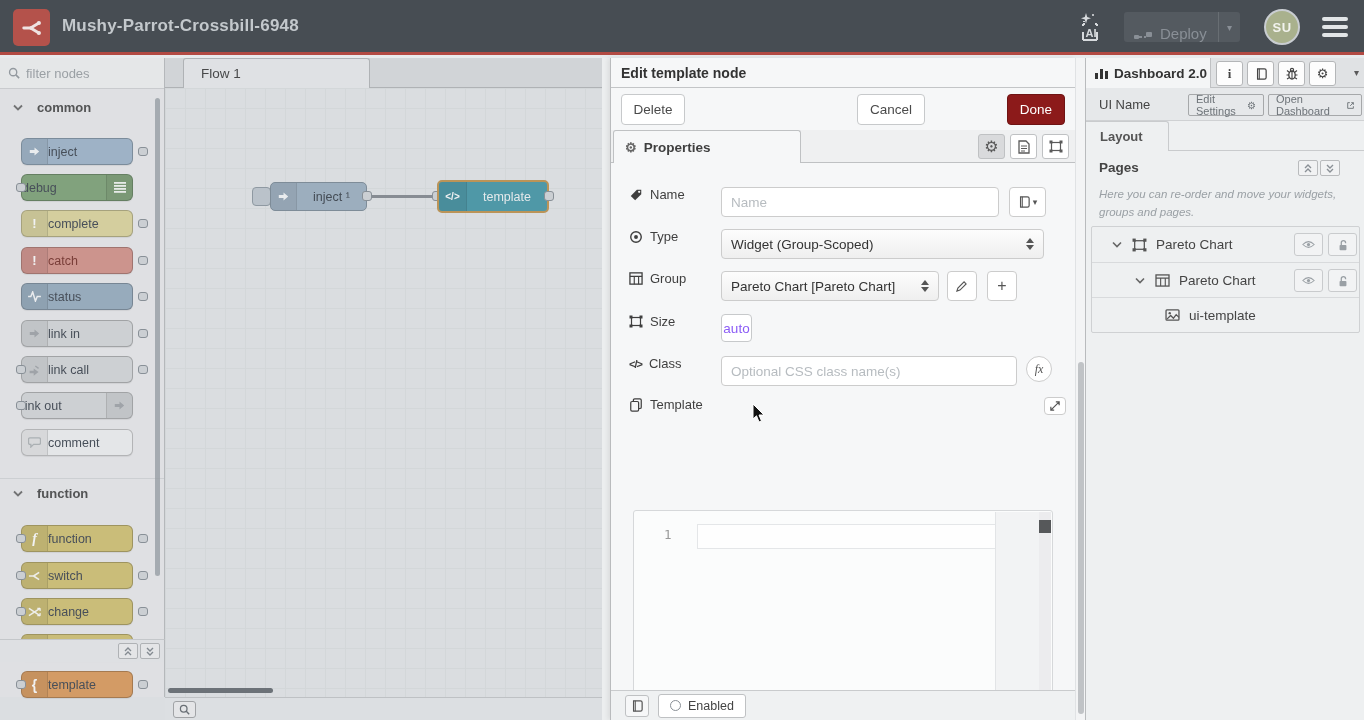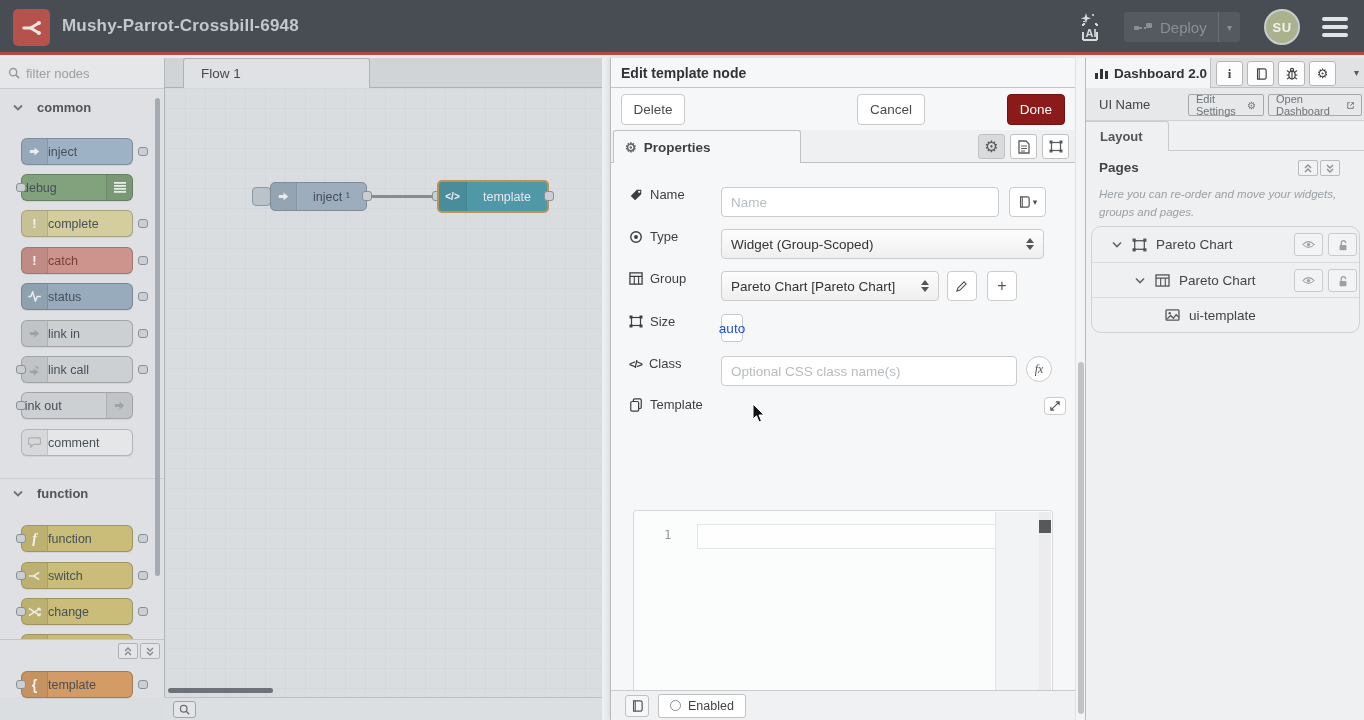--- a/index.html
+++ b/index.html
@@ -8,21 +8,21 @@
   #app { position:relative; width:1364px; height:720px; }
 
   
   #header { position:absolute; left:0; top:0; width:1364px; height:55px;
     background:#474d53; border-bottom:3px solid #b24a43; }
   .logo { position:absolute; left:13px; top:9px; width:37px; height:37px;
     background:#b4524b; border-radius:5px; display:flex; align-items:center; justify-content:center; }
   .hdr-title { position:absolute; left:62px; top:16px; font-size:17px; font-weight:bold; color:#c3c8cc; letter-spacing:.2px; }
   .ai-btn { position:absolute; left:1072px; top:10px; width:36px; height:34px; color:#d7dadd; }
   .deploy { position:absolute; left:1124px; top:12px; height:30px; width:116px; background:#545a60;
-    border-radius:3px; display:flex; align-items:center; color:#898f96; font-size:15px; }
+    border-radius:3px; display:flex; align-items:flex-end; color:#898f96; font-size:15px; }
   .deploy .dep-ic { margin:0 8px 0 10px; }
   .deploy .caret-box { margin-left:auto; border-left:1px solid rgba(255,255,255,.12); height:100%;
     display:flex; align-items:center; padding:0 8px; font-size:10px; }
   .avatar { position:absolute; left:1264px; top:9px; width:36px; height:36px; border-radius:50%;
     background:#a9b18d; border:2px solid #c9cdd1; color:#f2f3ee; font-weight:bold; font-size:13px;
     display:flex; align-items:center; justify-content:center; letter-spacing:.5px; }
   .hamburger { position:absolute; left:1322px; top:17px; width:26px; }
   .hamburger div { height:4px; background:#e2e5e7; border-radius:2px; margin-bottom:4px; }
 
   
@@ -158,21 +158,21 @@
   .uiname-label { font-size:13px; color:#444; margin-left:13px; }
   .chip { height:22px; border:1px solid #a6a8aa; border-radius:2px; background:transparent; color:#6d7378;
     font-size:11px; display:flex; align-items:center; gap:5px; padding:0 7px; position:absolute; top:6px; }
   .layout-tabbar { height:30px; border-bottom:1px solid #c9cbcd; position:relative; }
   .layout-tab { position:absolute; left:0; top:0; width:83px; height:30px; background:#eef0f1;
     border:1px solid #c9cbcd; border-left:none; border-bottom:none; border-radius:0 3px 0 0;
     display:flex; align-items:center; padding-left:14px; font-size:13px; font-weight:bold; color:#555; }
   .pages-hdr { height:33px; position:relative; display:flex; align-items:center; }
   .pages-title { font-size:13.5px; font-weight:bold; color:#444; margin-left:13px; }
   .help-text { font-size:11.5px; font-style:italic; color:#9aa0a5; margin:2px 14px 0 13px; line-height:1.55; }
-  .tree { position:absolute; left:5px; top:168px; width:269px; border:1px solid #cfd1d3; border-radius:10px; }
+  .tree { position:absolute; left:5px; top:168px; width:269px; border:1px solid #cfd1d3; border-radius:2px; }
   .tree-row { height:35px; display:flex; align-items:center; position:relative; font-size:13.5px; color:#444; }
   .tree-row + .tree-row { border-top:1px solid #d8dadc; }
   .t-chev { color:#666; display:flex; }
   .t-ic { color:#555; display:flex; }
   .row-btn { position:absolute; top:6px; width:29px; height:23px; border:1px solid #c9cbcd; border-radius:3px;
     background:#f2f3f4; color:#9aa0a5; display:flex; align-items:center; justify-content:center; }
 
   .cursor { position:absolute; left:752px; top:403px; z-index:50; }
   svg { display:block; }
 </style>
@@ -581,21 +581,21 @@
             <rect x="2.5" y="2.5" width="9" height="8" fill="none" stroke="#3f3f3f" stroke-width="1.2"></rect>
             <g fill="#3f3f3f">
                 <rect x="0.5" y="0.5" width="3" height="3"></rect>
                 <rect x="10.5" y="0.5" width="3" height="3"></rect>
                 <rect x="0.5" y="9.5" width="3" height="3"></rect>
                 <rect x="10.5" y="9.5" width="3" height="3"></rect>
               </g>
           </svg>
           <span>Size</span>
         </span>
-        <button class="btn" style="width:22px;height:28px;color:#1d4ed8">auto</button>
+        <button class="btn" style="width:31px;height:28px;color:#8b5cf6">auto</button>
       </div>
 
       <div class="frow" style="top:193px;width:437px">
         <span class="flabel">
           <span style="font-weight:bold;font-size:11px;letter-spacing:-1px">&lt;/&gt;</span>
           <span>Class</span>
         </span>
         <input class="tin" style="width: 296px;" placeholder="Optional CSS class name(s)">
         <span class="fx-btn" style="margin-left:9px">fx</span>
       </div>

